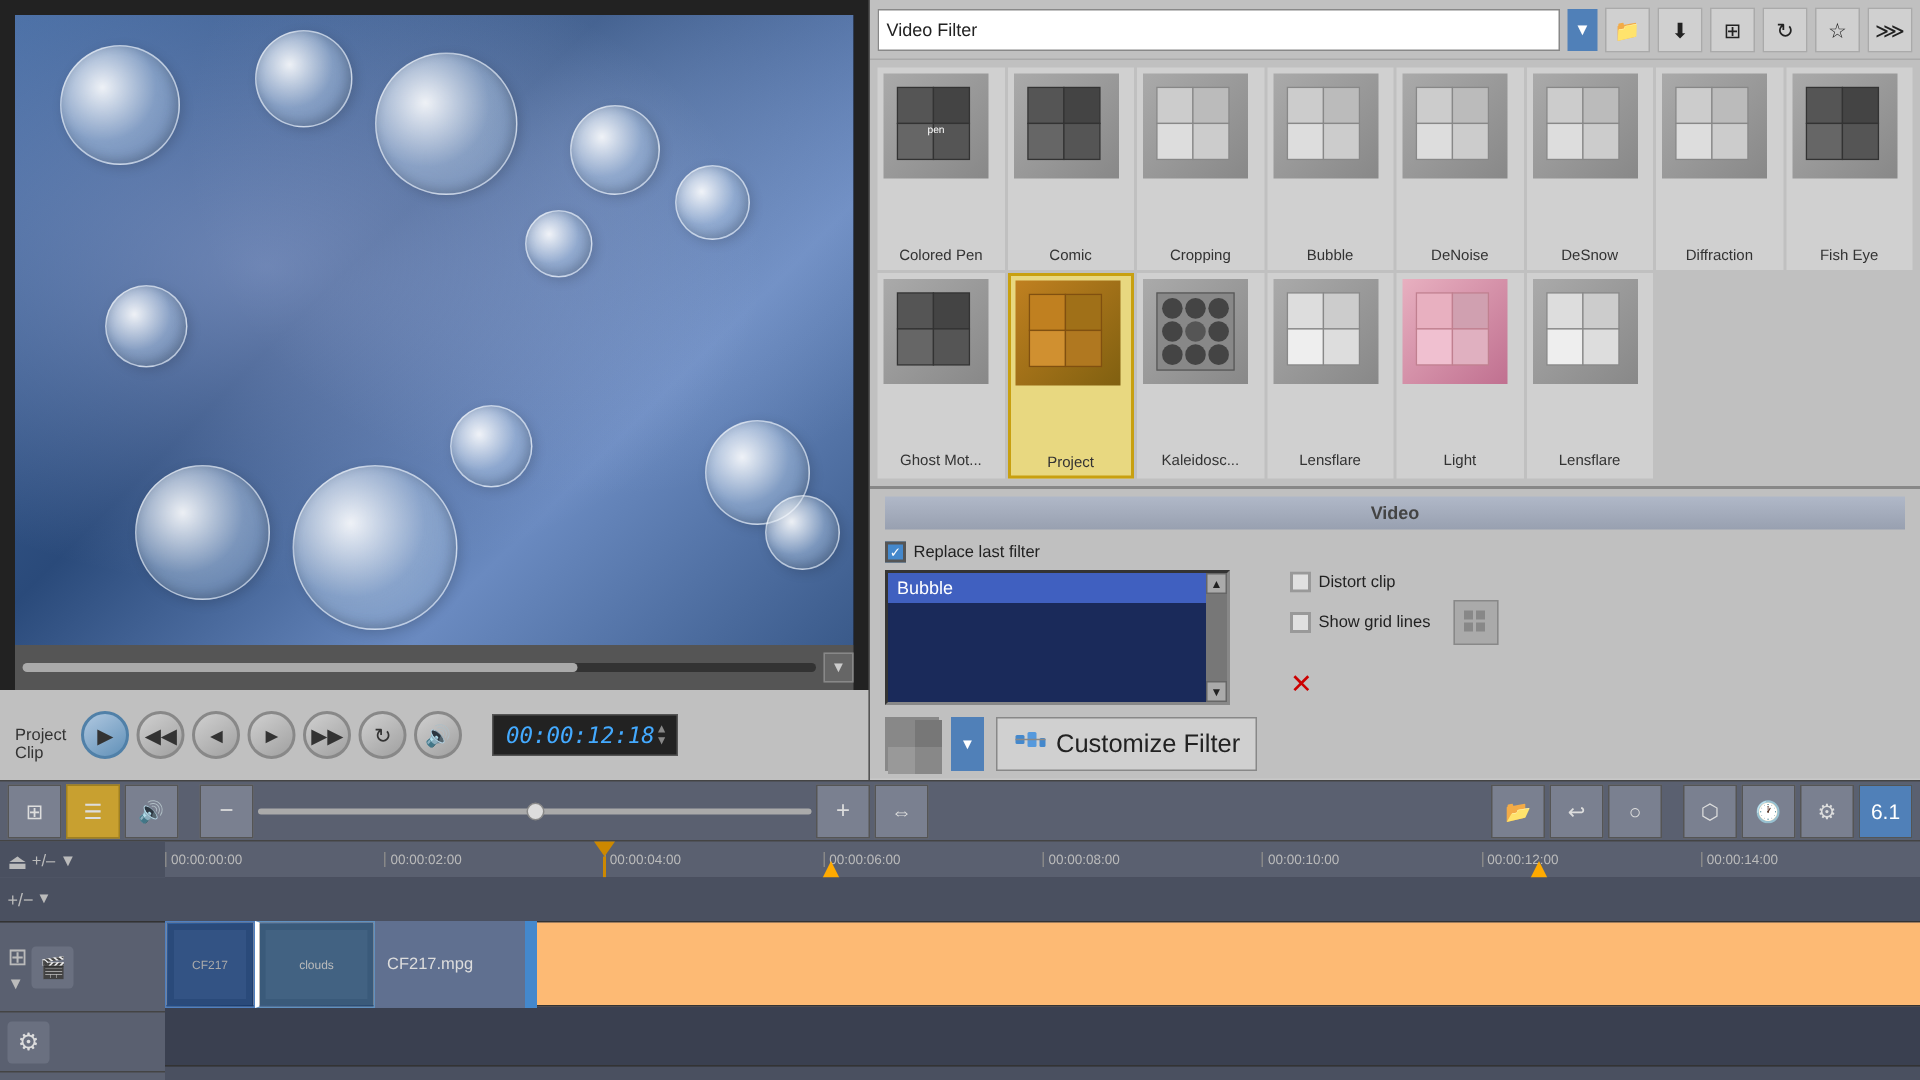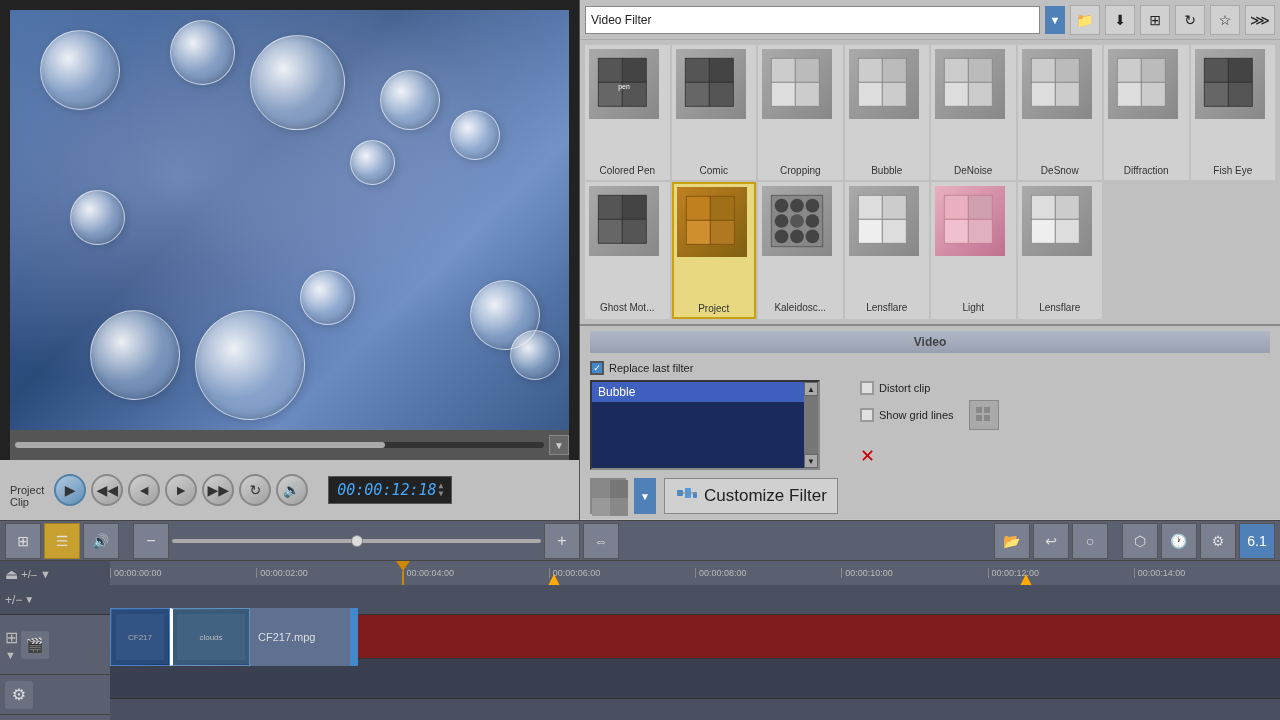--- a/index.html
+++ b/index.html
@@ -87,21 +87,21 @@
     .playhead-triangle { width: 0; height: 0; border-left: 7px solid transparent; border-right: 7px solid transparent; border-top: 10px solid #cc8800; }
     .playhead-line { flex: 1; width: 2px; background: #cc8800; }
 
     .timeline-tracks { flex: 1; background: #4a5060; display: flex; position: relative; }
     .track-labels { width: 110px; background: #5a6070; display: flex; flex-direction: column; }
     .track-label-row { display: flex; align-items: center; height: 60px; border-bottom: 1px solid #444; padding: 0 5px; gap: 3px; }
     .track-icon { width: 28px; height: 28px; background: #6a7080; border-radius: 3px; display: flex; align-items: center; justify-content: center; color: #ddd; font-size: 14px; }
     .track-label2-row { display: flex; align-items: center; height: 40px; border-bottom: 1px solid #444; padding: 0 5px; gap: 3px; }
 
     .track-content { flex: 1; display: flex; flex-direction: column; position: relative; }
-    .track-row { height: 44px; border-bottom: 1px solid #333; background: #7f1d1d; display: flex; align-items: flex-start; }
+    .track-row { height: 56px; border-bottom: 1px solid #333; background: #fdba74; display: flex; align-items: flex-start; }
     .track-row2 { height: 40px; border-bottom: 1px solid #333; background: #3a4050; }
     .video-clip { height: 100%; display: flex; align-items: center; position: relative; }
     .clip-block { width: 60px; height: 58px; background: linear-gradient(135deg, #3060a0, #1a3a6a); border: 1px solid #5080c0; display: flex; align-items: center; justify-content: center; overflow: hidden; }
     .clip-block2 { width: 80px; height: 58px; background: linear-gradient(135deg, #4a6a90, #2a4a70); border: 1px solid #6090c0; border-left: 3px solid #ffffff; display: flex; align-items: center; justify-content: center; overflow: hidden; }
     .clip-label { background: #607090; padding: 3px 8px; font-size: 11px; color: #ddd; height: 58px; display: flex; align-items: center; min-width: 100px; }
     .clip-end-marker { width: 8px; height: 58px; background: #4488cc; }
 
     .warning-marker { position: absolute; width: 12px; height: 12px; background: #ffaa00; clip-path: polygon(50% 0%, 0% 100%, 100% 100%); }
   </style>
 </head>

